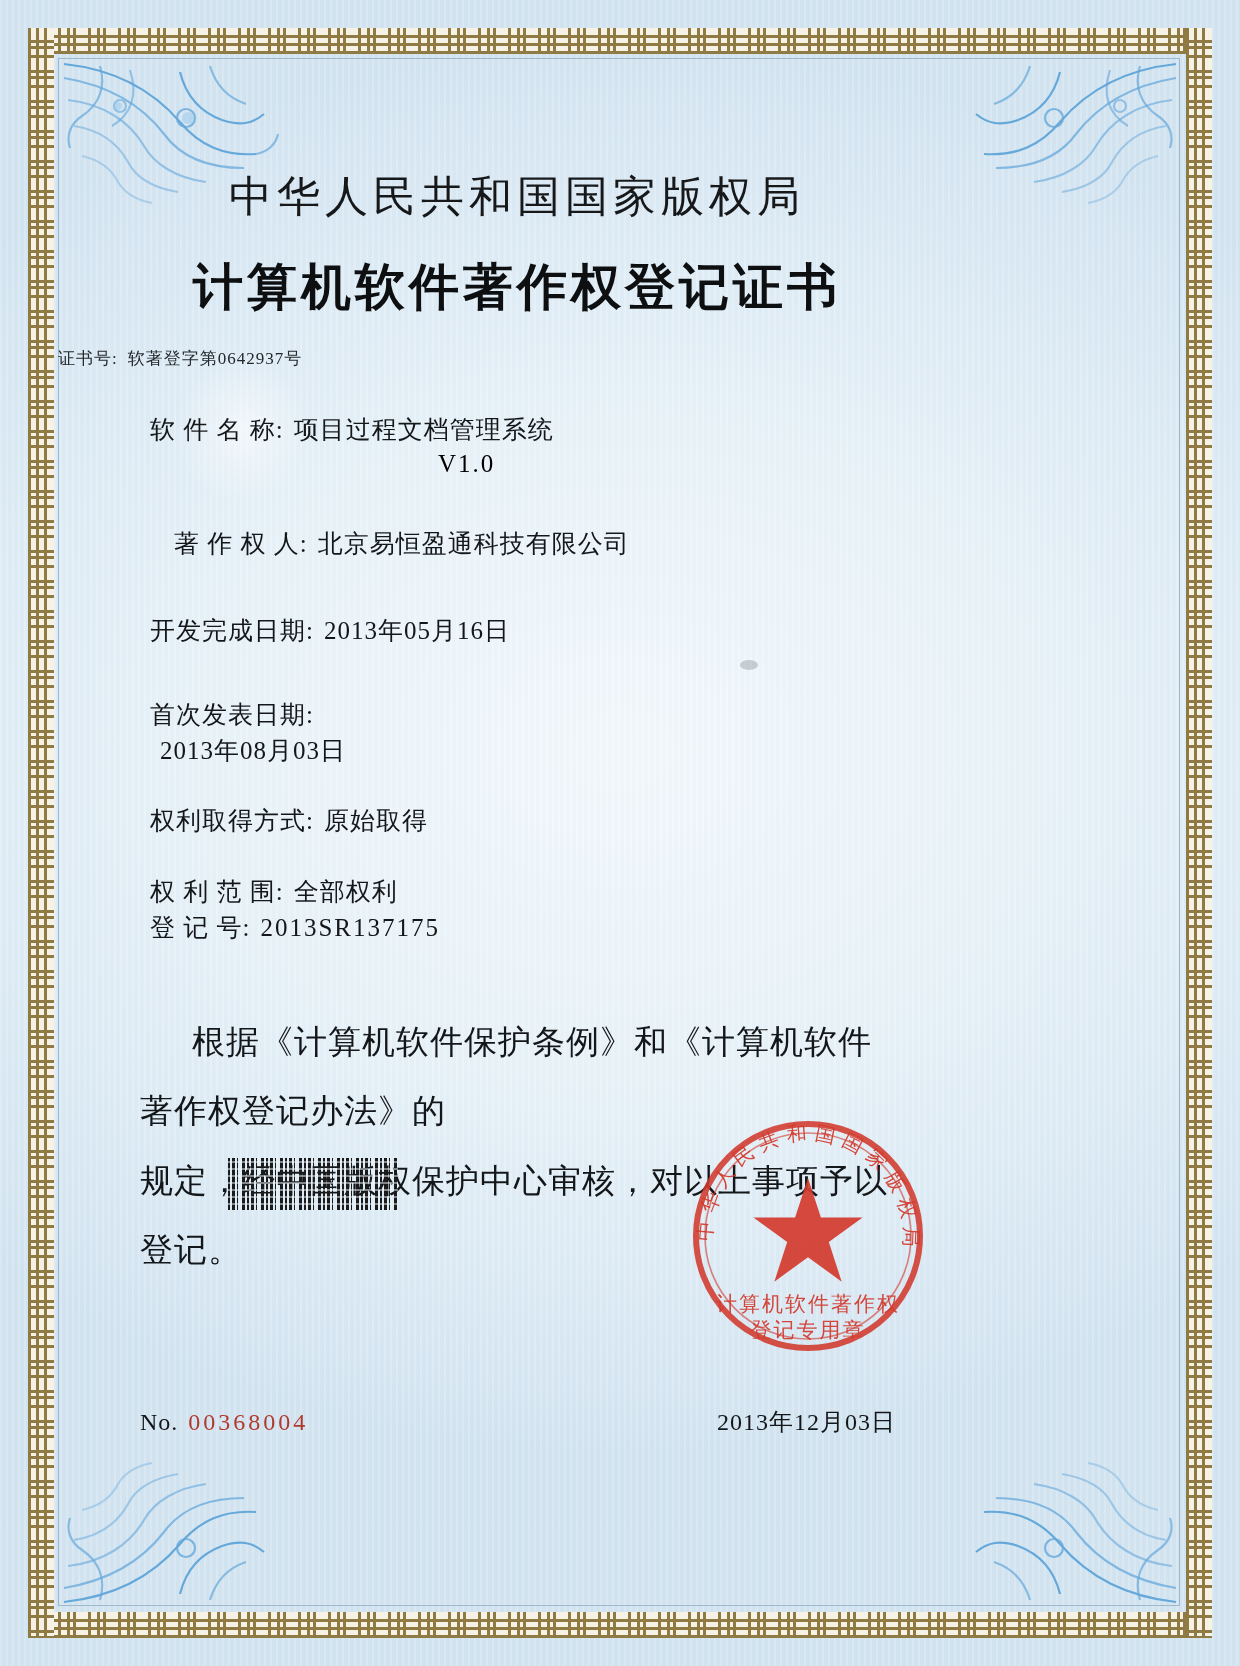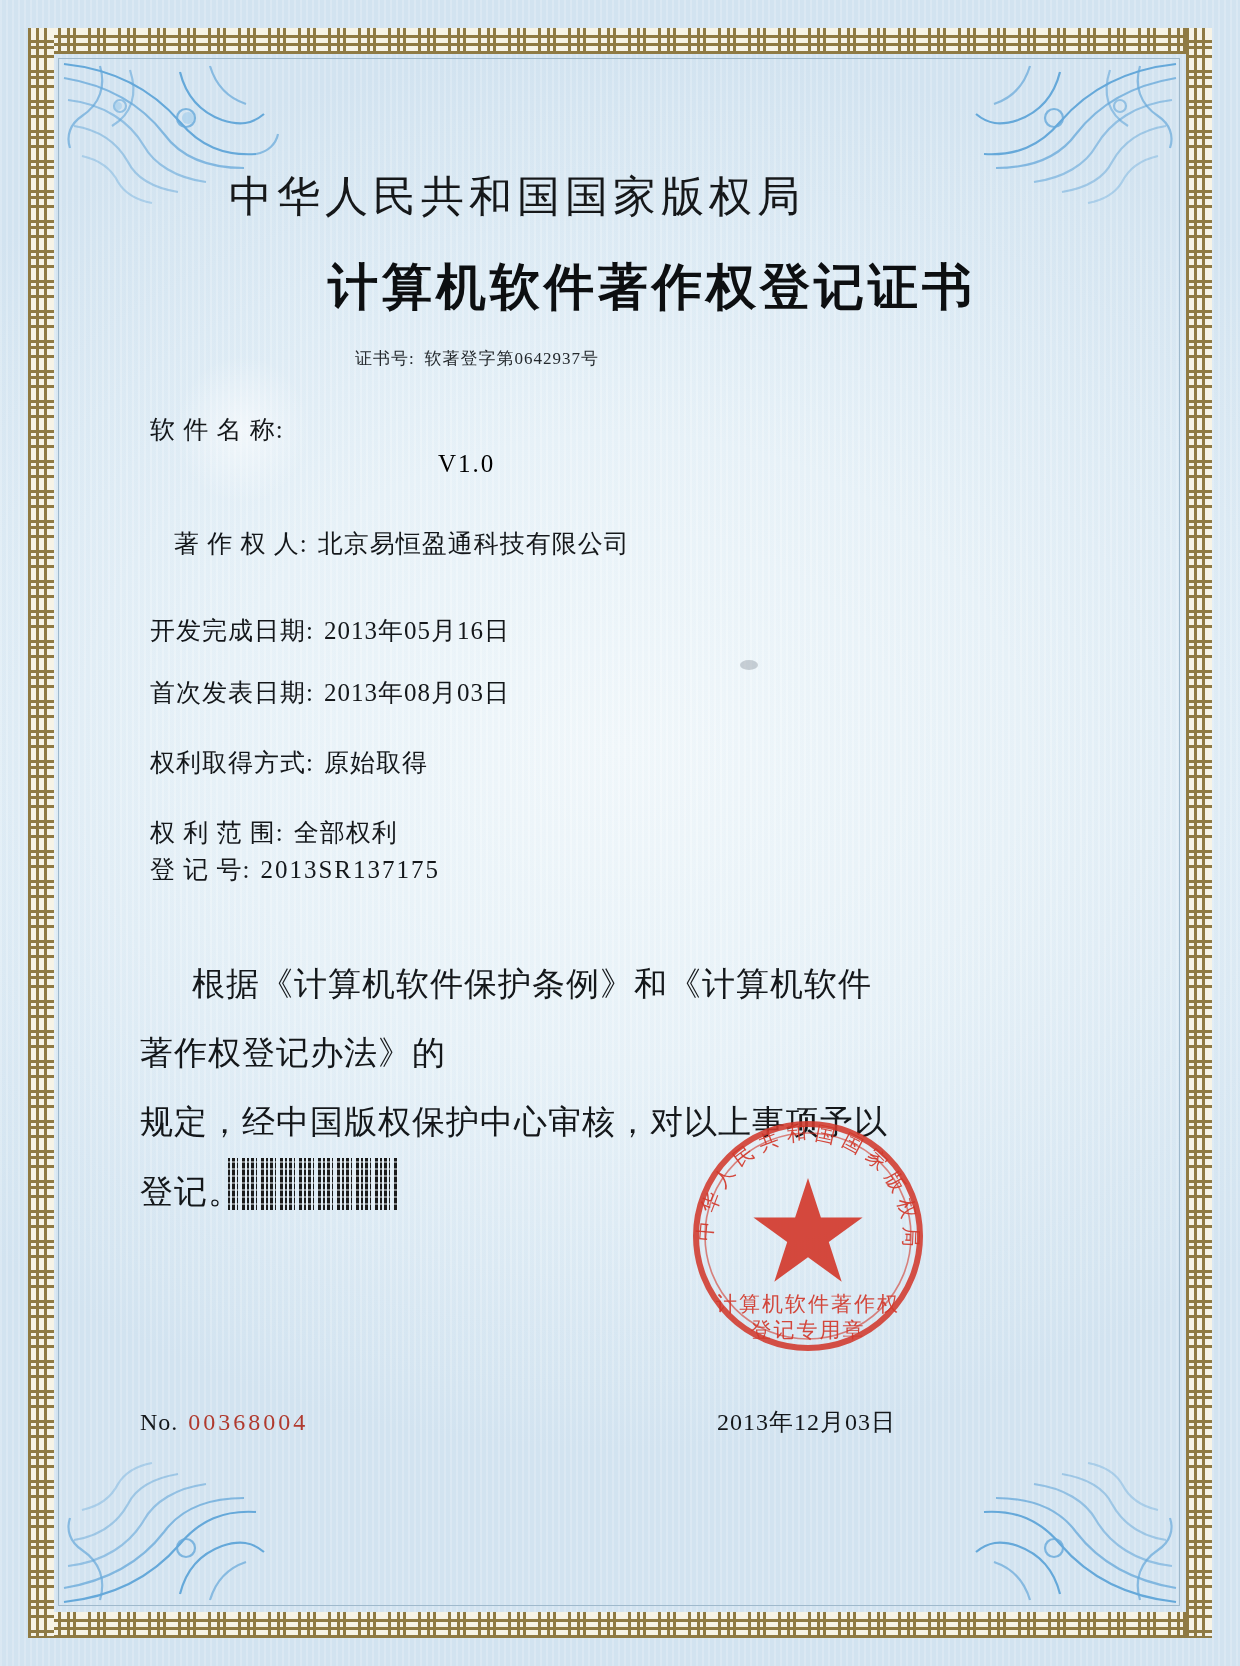--- a/index.html
+++ b/index.html
@@ -113,26 +113,25 @@
     letter-spacing: 5px;
     color: #16181a;
     font-family: "Liberation Serif", "DejaVu Serif", serif;
   }
   #doc-title {
     margin-top: 28px;
     font-size: 50px;
     font-weight: bold;
     letter-spacing: 4px;
     color: #0d0f11;
-    text-align: right;
   }
 
   #cert-number-row {
     margin-top: 26px;
-    text-align: center;
+    text-align: left;
     padding-right: 80px;
     font-size: 17px;
     color: #23282c;
     letter-spacing: 1px;
   }
   #cert-number-row .cn-label { margin-right: 10px; }
 
   .field-block { padding-left: 92px; }
 
   .field-row {
@@ -152,21 +151,21 @@
   }
   .field-value.mono {
     font-family: "Liberation Serif", "DejaVu Serif", serif;
     letter-spacing: 2px;
   }
 
   #row-software-name { margin-top: 42px; }
   #software-version { padding-left: 288px; font-size: 25px; margin-top: 2px; letter-spacing: 2px; }
   #row-owner { margin-top: 48px; margin-left: 24px; }
   #row-dev-date { margin-top: 50px; }
-  #row-pub-date { margin-top: 26px; }
+  #row-pub-date { margin-top: 48px; flex-direction: column; }
   #row-acq-method { margin-top: 34px; }
   #row-scope { margin-top: 34px; align-items: center; }
   #row-reg-number { }
 
   #statement {
     margin-top: 62px;
     padding-left: 82px;
     padding-right: 78px;
     font-size: 33px;
     line-height: 2.1;
@@ -326,20 +325,21 @@
     </div>
 
     <div id="cert-number-row">
       <span class="cn-label">证书号:</span><span class="cn-value">软著登字第0642937号</span>
     </div>
 
     <div class="field-block">
 
       <div class="field-row" id="row-software-name">
         <span class="field-label">软 件 名 称:</span>
+        <span class="field-value">项目过程文档管理系统</span>
       </div>
       <div id="software-version">V1.0</div>
 
       <div class="field-row" id="row-owner">
         <span class="field-label">著 作 权 人:</span>
         <span class="field-value">北京易恒盈通科技有限公司</span>
       </div>
 
       <div class="field-row" id="row-dev-date">
         <span class="field-label">开发完成日期:</span>

